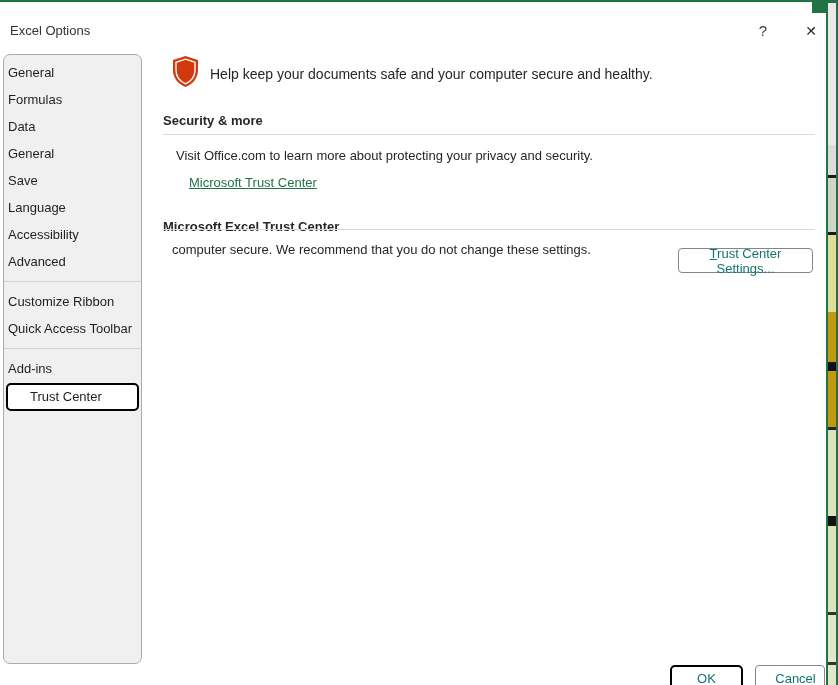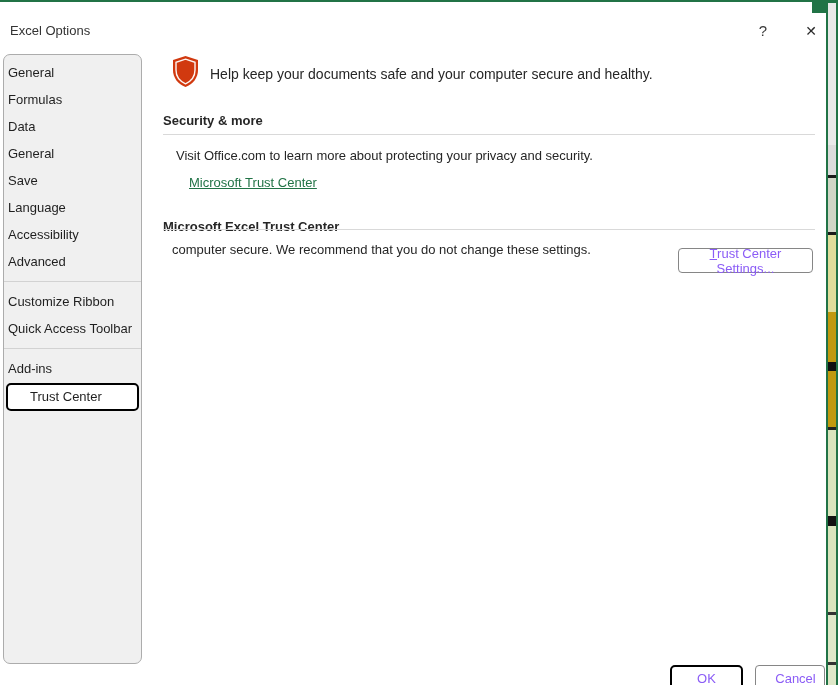--- a/index.html
+++ b/index.html
@@ -57,21 +57,21 @@
   .rule1{top:120px;}
   .rule2{top:215px;}
 
   .body-line{position:absolute;font-size:13px;color:var(--text);}
   .visit-line{left:176px;top:134px;}
   .ms-link{position:absolute;left:189px;top:161px;font-size:13px;color:var(--link);
            text-decoration:underline;cursor:pointer;}
   .tc-para{position:absolute;left:172px;top:227px;font-size:13px;line-height:18px;color:var(--text);}
 
   .btn{background:#fff;border:1px solid var(--button_border);border-radius:4px;font-size:13px;
-       color:#8b5cf6;display:flex;align-items:center;justify-content:center;cursor:pointer;
+       color:#0f766e;display:flex;align-items:center;justify-content:center;cursor:pointer;
        font-family:"Liberation Sans","DejaVu Sans",sans-serif;box-sizing:border-box;}
   .tc-btn{position:absolute;left:678px;top:234px;width:135px;height:25px;}
   .tc-btn .accel{text-decoration:underline;}
   .ok-btn{position:absolute;left:670px;top:651px;width:73px;height:27px;border:2px solid #000;border-radius:5px;}
   .cancel-btn{position:absolute;left:755px;top:651px;width:70px;height:27px;padding-left:17px;}
 </style>
 </head>
 <body>
 
 <div class="screen">

